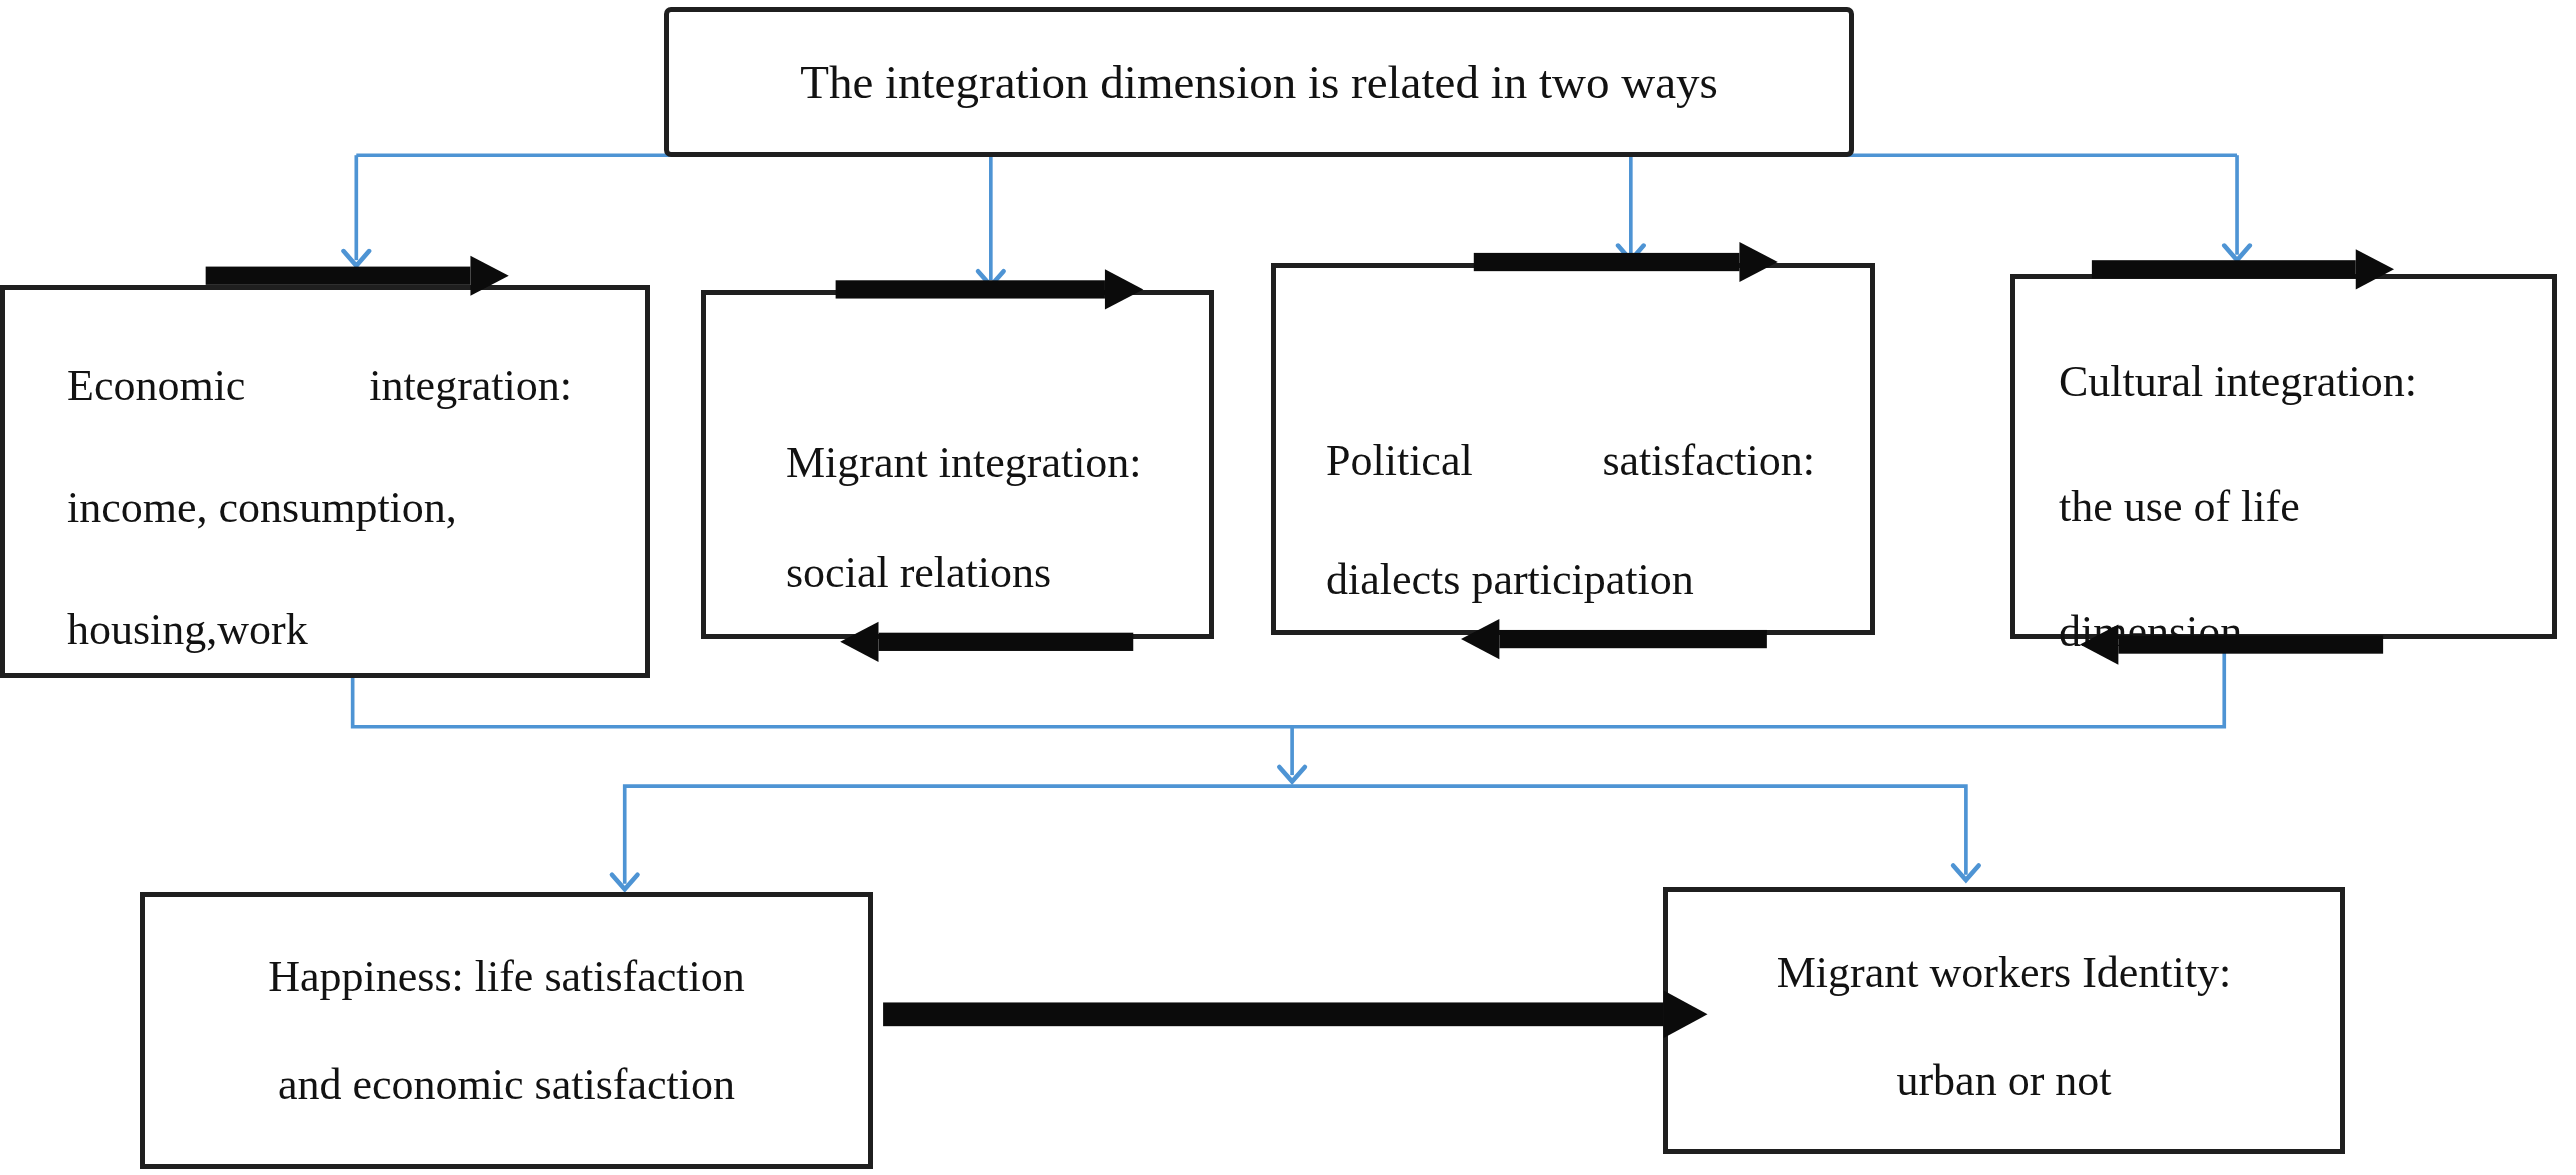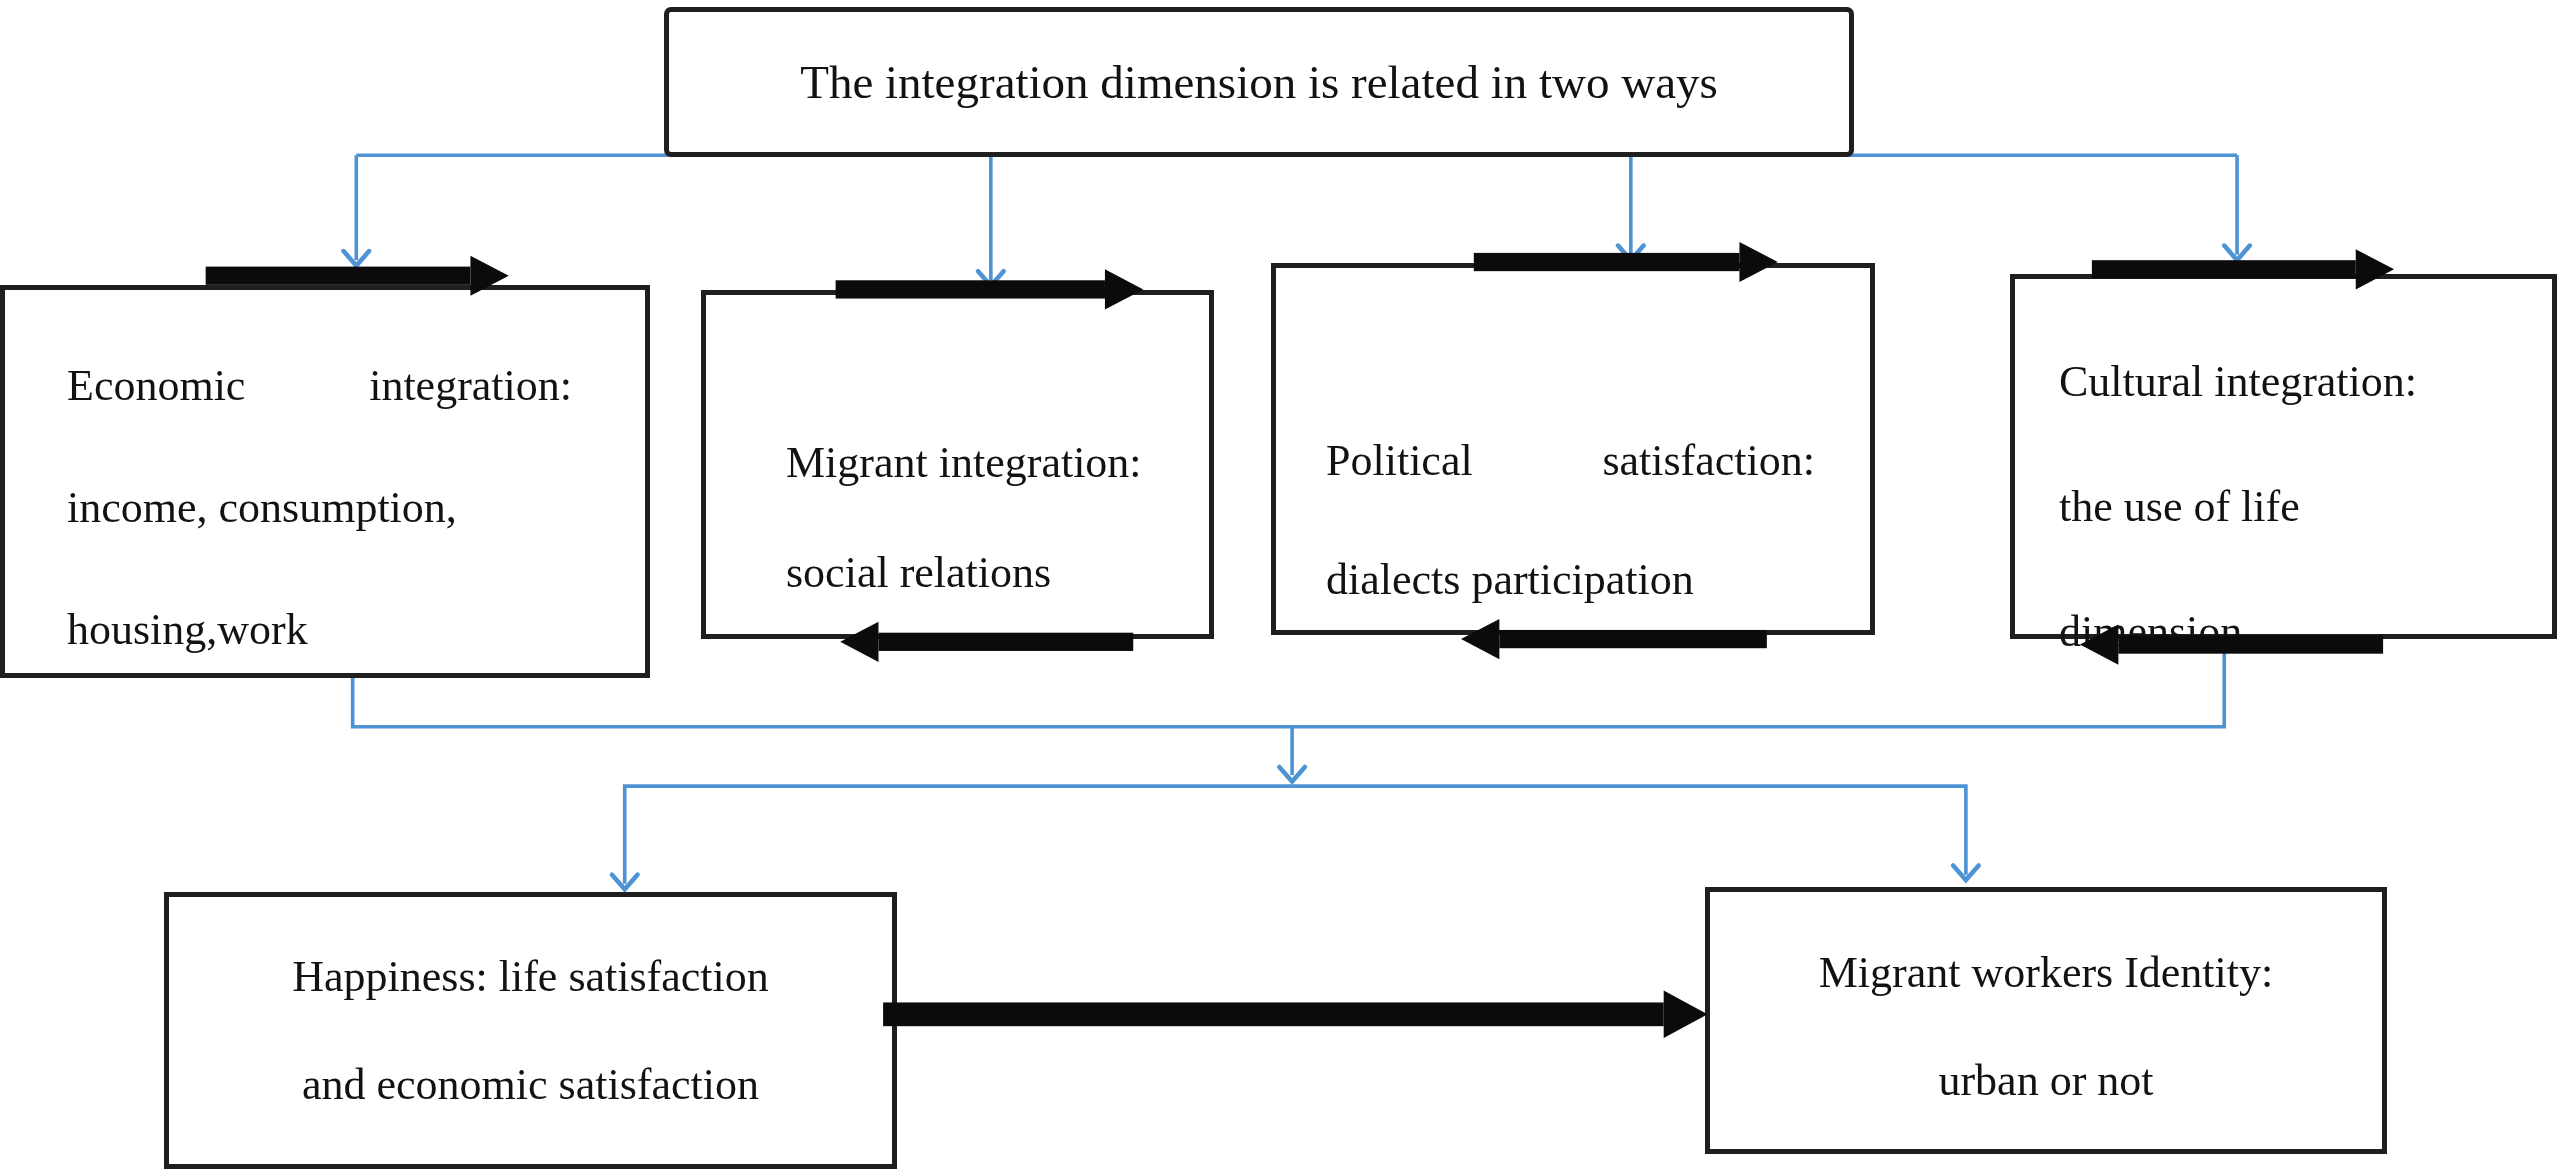--- a/index.html
+++ b/index.html
@@ -20,22 +20,22 @@
   #top-box {
     left:664px; top:7.3px; width:1190px; height:150px;
     display:flex; align-items:center; justify-content:center;
     font-size:47px;
     border-radius:7px;
   }
   #box-economic { left:0;   top:285px; width:650px; height:393px; padding:35px 73px 0 62px;  line-height:122px; }
   #box-social   { left:701px;  top:290px; width:513px; height:349px; padding:113px 42px 0 80px; line-height:110px; }
   #box-political{ left:1271px; top:263px; width:604px; height:372px; padding:133px 55px 0 50px; line-height:119px; }
   #box-cultural { left:2010px; top:274px; width:547px; height:365px; padding:40px 50px 0 44px;  line-height:125px; }
-  #box-happiness{ left:164px;  top:892px; width:733px; height:277px; padding-top:25.6px; line-height:108px; text-align:center; }
-  #box-identity { left:1705px; top:887px; width:682px; height:267px; padding-top:27px; line-height:108px; text-align:center; }
+  #box-happiness{ left:140px;  top:892px; width:733px; height:277px; padding-top:25.6px; line-height:108px; text-align:center; }
+  #box-identity { left:1663px; top:887px; width:682px; height:267px; padding-top:27px; line-height:108px; text-align:center; }
 </style>
 </head>
 <body>
 
 <div id="canvas">
 
   <svg id="blue-layer" class="layer" width="2576" height="1175" viewBox="0 0 2821 1287">
     <g stroke="#4e94d4" stroke-width="4" fill="none">
 
       <g>

